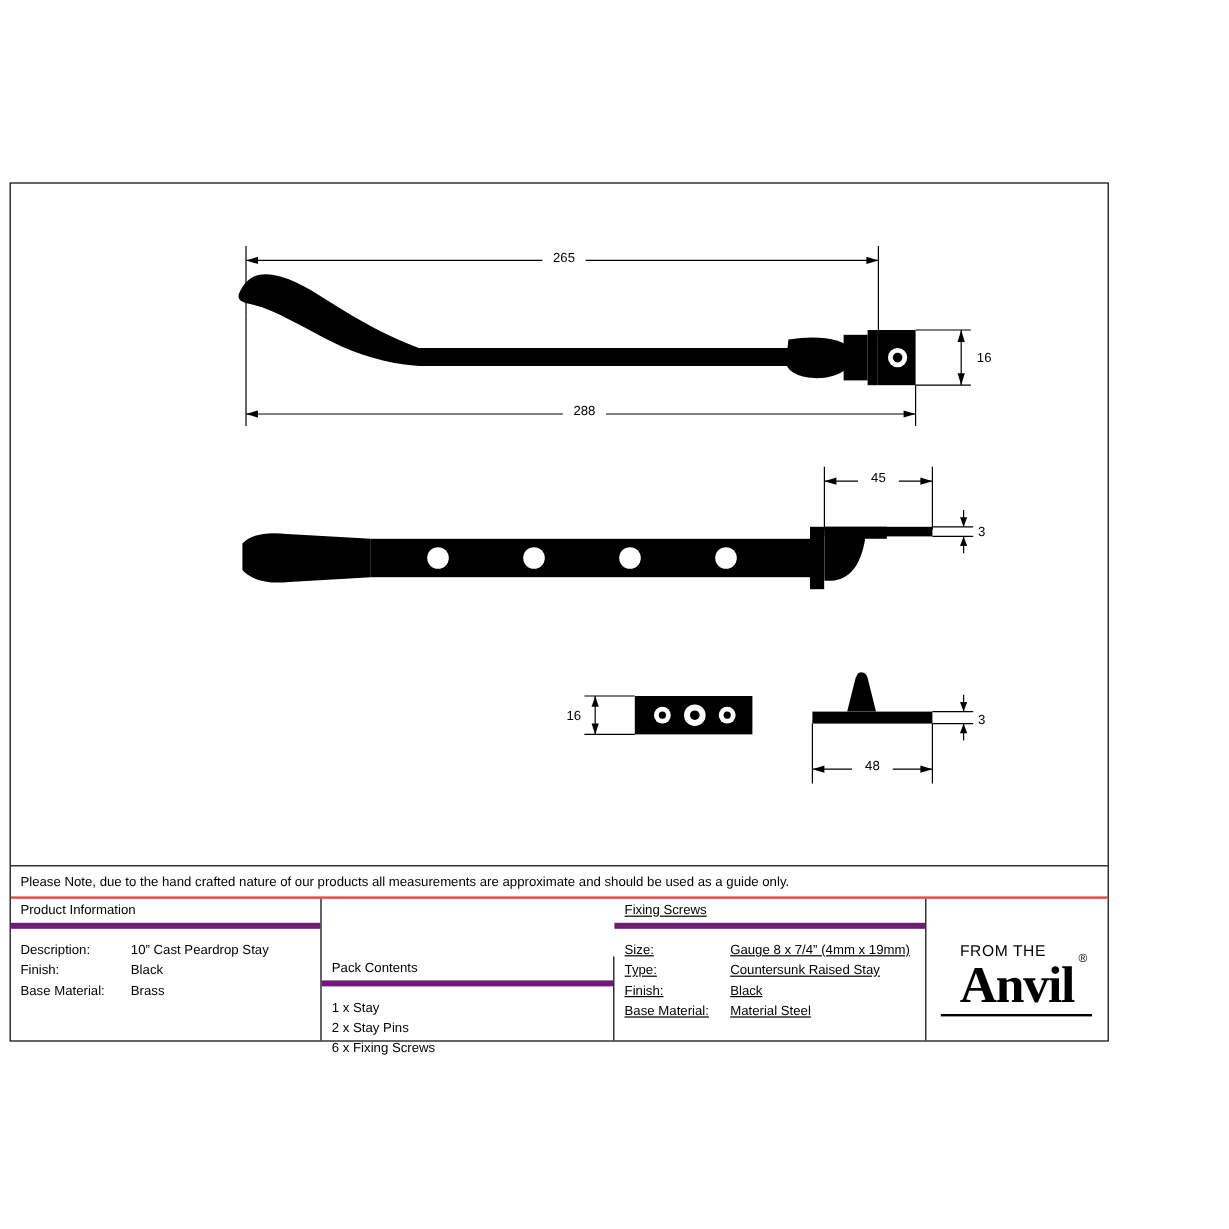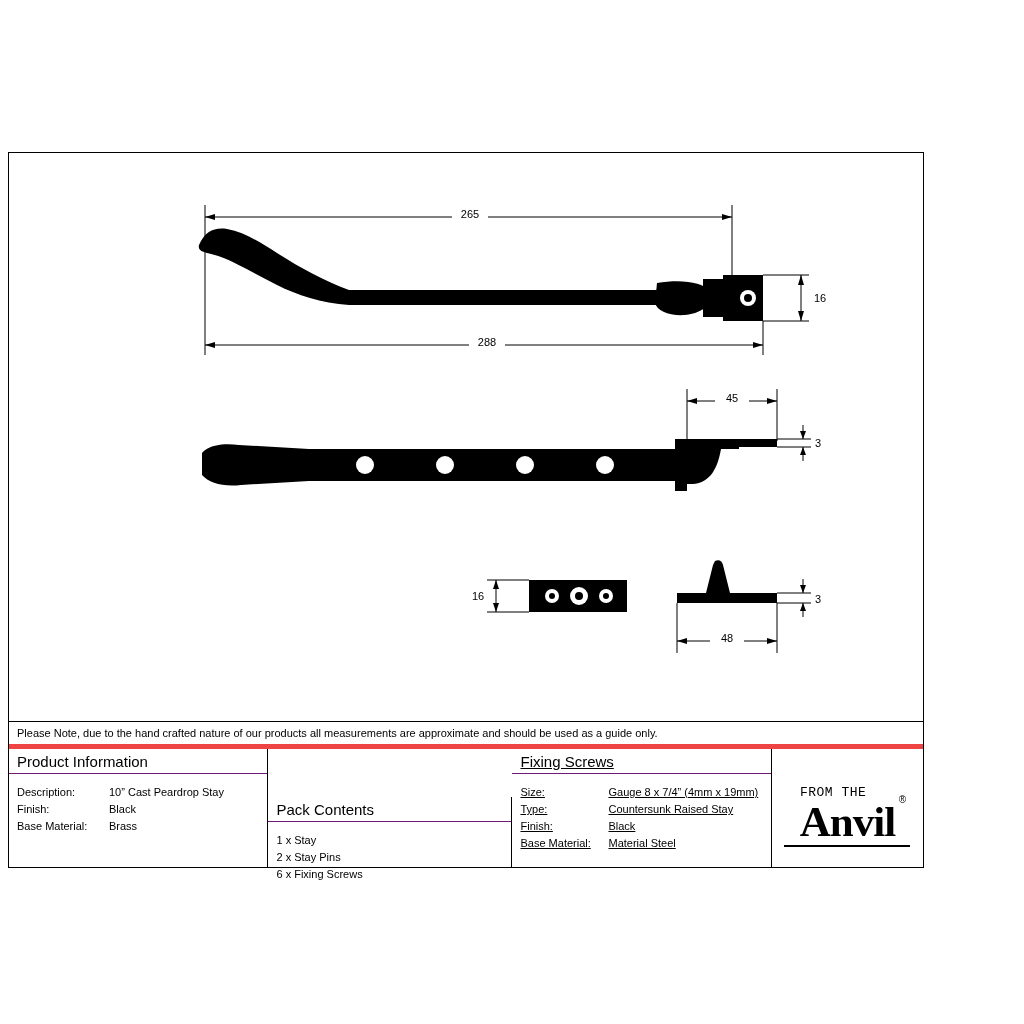--- a/index.html
+++ b/index.html
@@ -30,21 +30,21 @@
     width: 100%;
     height: 568px;
   }
   .note-bar {
     position: absolute;
     left: 0;
     top: 568px;
     width: 100%;
     height: 28px;
     border-top: 1px solid #000000;
-    border-bottom: 5px solid #ef4444;
+    border-bottom: 2px solid #ef4444;
     box-sizing: border-box;
     display: flex;
     align-items: center;
     padding-left: 8px;
     font-size: 11px;
   }
   .info-row {
     position: absolute;
     left: 0;
     top: 596px;
@@ -57,26 +57,26 @@
     border-right: 1px solid #000000;
     padding: 0;
     position: relative;
   }
   .info-col.c1 { width: 285px; }
   .info-col.c2 { width: 268px; margin-top: 48px; }
   .info-col.c3 { width: 285px; text-decoration: underline; }
   .info-col.c4 { width: 166px; border-right: none; }
   .col-head {
     height: 25px;
-    border-bottom: 1px solid #701a75;
+    border-bottom: 5px solid #701a75;
     box-sizing: border-box;
     display: flex;
     align-items: center;
     padding-left: 8px;
-    font-size: 15px;
+    font-size: 11px;
   }
   .col-body {
     padding: 10px 8px 0 8px;
     font-size: 11px;
     line-height: 17px;
   }
   .kv {
     display: flex;
   }
   .kv .k {
@@ -98,21 +98,21 @@
     flex-direction: column;
     align-items: center;
     justify-content: center;
   }
   .logo-top {
     font-size: 13px;
     letter-spacing: 0.5px;
     margin-left: 6px;
     align-self: flex-start;
     padding-left: 22px;
-    font-family: Liberation Mono, monospace;
+    font-family: Liberation Sans, sans-serif;
     margin-top: 15px;
   }
   .logo-main {
     font-family: "Liberation Serif", serif;
     font-weight: bold;
     font-size: 43px;
     letter-spacing: -1px;
     line-height: 44px;
     position: relative;
   }

